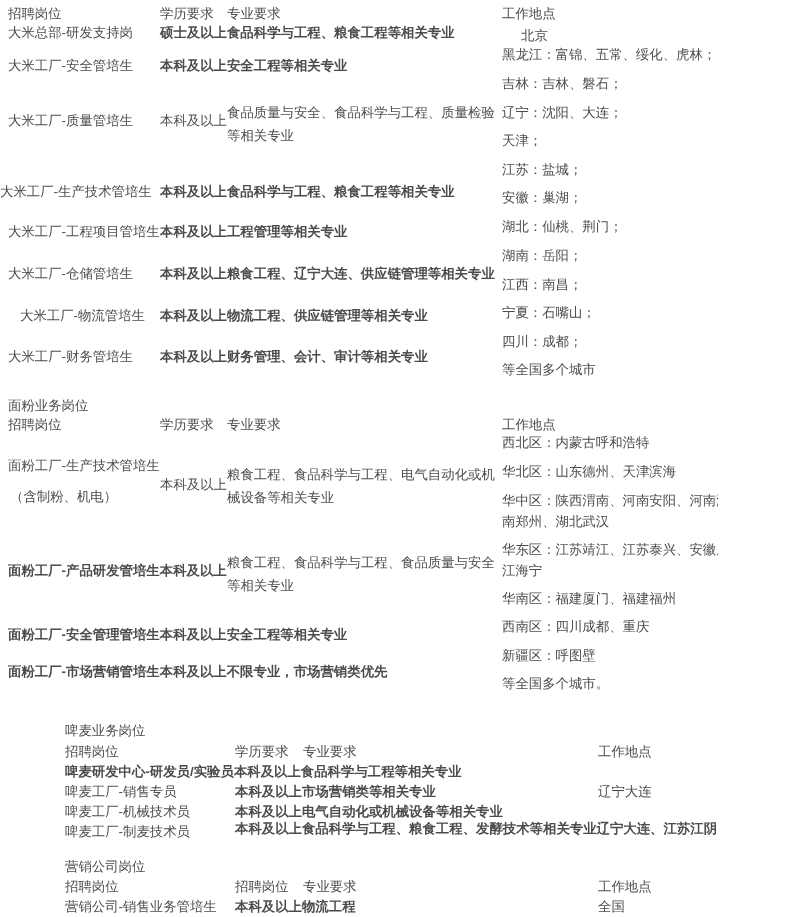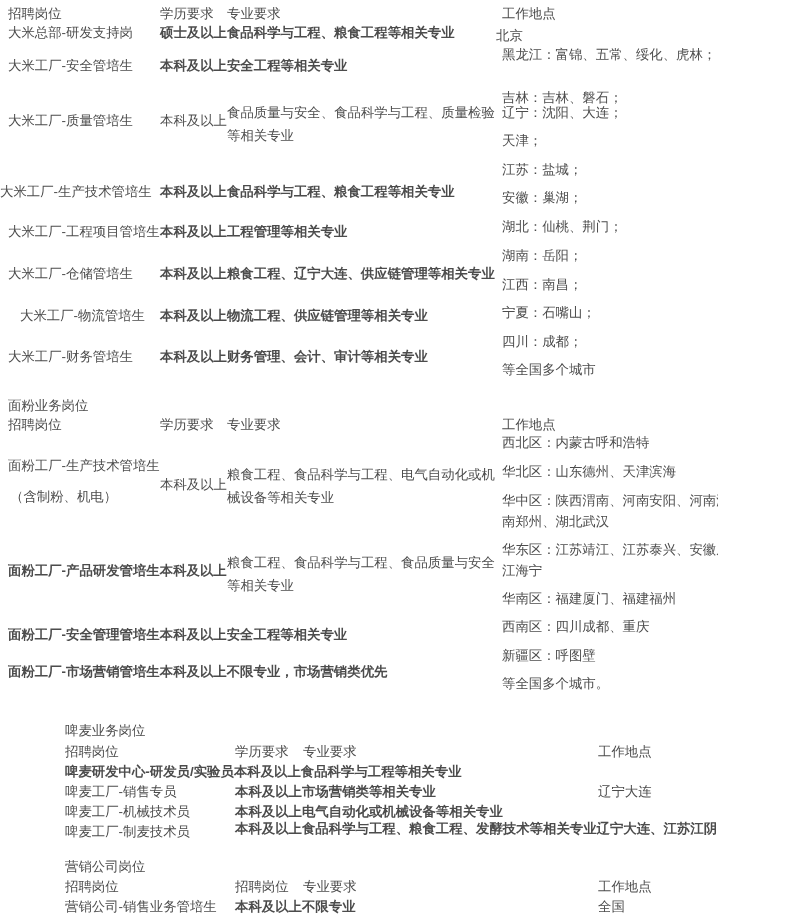--- a/index.html
+++ b/index.html
@@ -42,23 +42,23 @@
 
     <div class="t" style="left:8px;top:265px">大米工厂-仓储管培生</div>
     <div class="t combo" style="left:160px;top:265px"><span>本科及以上</span><span>粮食工程、辽宁大连、供应链管理等相关专业</span></div>
 
     <div class="t" style="left:20px;top:307px">大米工厂-物流管培生</div>
     <div class="t combo" style="left:160px;top:307px"><span>本科及以上</span><span>物流工程、供应链管理等相关专业</span></div>
 
     <div class="t" style="left:8px;top:348px">大米工厂-财务管培生</div>
     <div class="t combo" style="left:160px;top:348px"><span>本科及以上</span><span>财务管理、会计、审计等相关专业</span></div>
 
-    <div class="t" style="left:496px;top:27px">北京</div>
+    <div class="t" style="left:521px;top:27px">北京</div>
     <div class="t" style="left:502px;top:46px">黑龙江：富锦、五常、绥化、虎林；</div>
-    <div class="t" style="left:502px;top:89px">吉林：吉林、磐石；</div>
+    <div class="t" style="left:502px;top:75px">吉林：吉林、磐石；</div>
     <div class="t" style="left:502px;top:104px">辽宁：沈阳、大连；</div>
     <div class="t" style="left:502px;top:132px">天津；</div>
     <div class="t" style="left:502px;top:161px">江苏：盐城；</div>
     <div class="t" style="left:502px;top:189px">安徽：巢湖；</div>
     <div class="t" style="left:502px;top:218px">湖北：仙桃、荆门；</div>
     <div class="t" style="left:502px;top:247px">湖南：岳阳；</div>
     <div class="t" style="left:502px;top:276px">江西：南昌；</div>
     <div class="t" style="left:502px;top:304px">宁夏：石嘴山；</div>
     <div class="t" style="left:502px;top:333px">四川：成都；</div>
     <div class="t" style="left:502px;top:361px">等全国多个城市</div>
@@ -117,17 +117,17 @@
 
   <div>
     <div class="t" style="left:65px;top:858px">营销公司岗位</div>
 
     <div class="t" style="left:65px;top:878px">招聘岗位</div>
     <div class="t" style="left:235px;top:878px">招聘岗位</div>
     <div class="t" style="left:303px;top:878px">专业要求</div>
     <div class="t" style="left:598px;top:878px">工作地点</div>
 
     <div class="t" style="left:65px;top:898px">营销公司-销售业务管培生</div>
-    <div class="t combo" style="left:235px;top:898px"><span>本科及以上</span><span>不限专业</span></div>
+    <div class="t combo" style="left:235px;top:898px"><span>本科及以上</span><span>物流工程</span></div>
     <div class="t" style="left:598px;top:898px">全国</div>
   </div>
 
 </div>
 
 </body></html>

